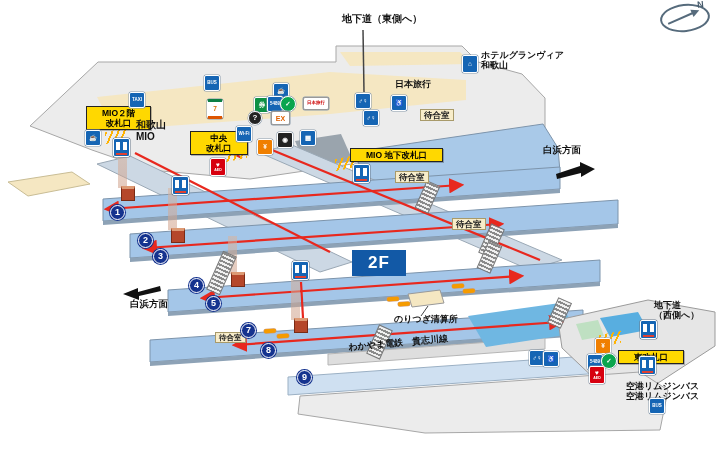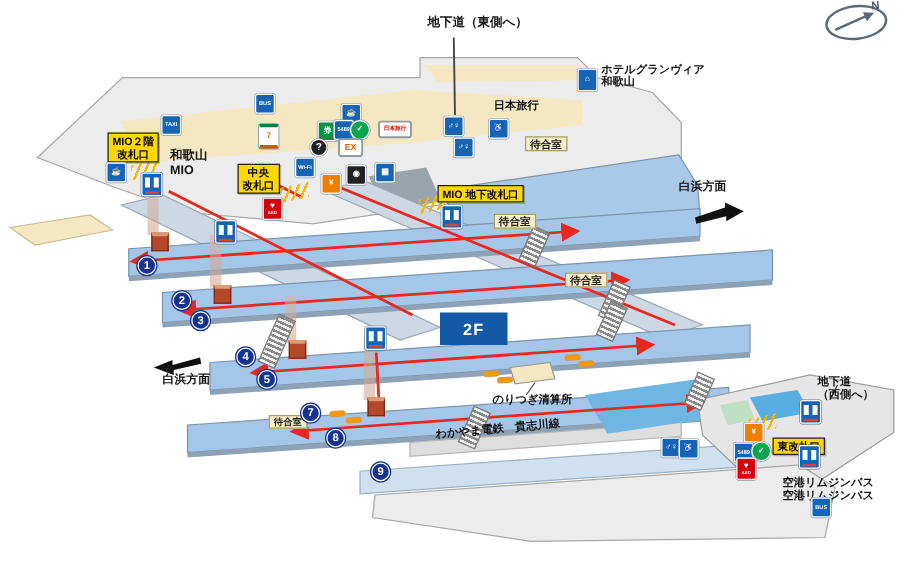--- a/index.html
+++ b/index.html
@@ -4,21 +4,21 @@
 <style>
   html,body{margin:0;padding:0;background:#fff;}
   #scene{position:relative;width:720px;height:449px;background:#fff;overflow:hidden;
          font-family:"Liberation Sans",sans-serif;}
   #scene svg{position:absolute;left:0;top:0;}
 
   .lbl{position:absolute;font:bold 9.5px/1.15 "Liberation Sans",sans-serif;color:#111;white-space:nowrap;}
   .lbl span{display:block;}
   .sm{font-size:9px;}
   .ylbl{position:absolute;background:#ffd800;border:1px solid #222;color:#000;
-        font:bold 8.5px/1.2 "Liberation Sans",sans-serif;text-align:center;padding:1px 3px;
+        font:bold 8.5px/1.2 "Liberation Sans",sans-serif;text-align:center;padding:1px 15px;
         white-space:nowrap;box-shadow:1px 1px 0 rgba(0,0,0,.25);}
   .ylbl span{display:block;}
   .badge{position:absolute;background:#1259a6;color:#fff;display:flex;align-items:center;
          justify-content:center;font:bold 16px "Liberation Sans",sans-serif;letter-spacing:1px;}
   .cream{position:absolute;background:#f8edca;border:1px solid #a89a6a;color:#222;
          font:bold 8.5px/1.2 "Liberation Sans",sans-serif;padding:0 3px;white-space:nowrap;}
   .pnum{position:absolute;width:13px;height:13px;border-radius:50%;background:#15338f;
         border:1px solid #fff;box-shadow:0 0 0 1px #15338f;color:#fff;
         font:bold 9px/13px "Liberation Sans",sans-serif;text-align:center;}
   .ic{position:absolute;width:14px;height:14px;border-radius:2px;background:#1565b4;color:#fff;
@@ -140,21 +140,21 @@
   <div class="bench" style="left:387px;top:297px"></div>
   <div class="bench" style="left:398px;top:302px"></div>
   <div class="bench" style="left:452px;top:284px"></div>
   <div class="bench" style="left:463px;top:289px"></div>
 
   <div class="compass">
     <div class="needle"></div>
     <div class="n">N</div>
   </div>
 
-  <div class="badge" style="left:352px;top:250px;width:54px;height:26px;font-size:13px">2F</div>
+  <div class="badge" style="left:352px;top:250px;width:54px;height:26px;font-size:17px">2F</div>
 
   <div class="lbl" style="left:342px;top:13px;font-size:10px">地下道（東側へ）</div>
   <div class="lbl" style="left:481px;top:50px;font-size:9px">
     <span>ホテルグランヴィア</span>
     <span>和歌山</span>
   </div>
   <div class="lbl sm" style="left:395px;top:79px">日本旅行</div>
   <div class="ylbl" style="left:86px;top:106px">
     <span>MIO２階</span>
     <span>改札口</span>

